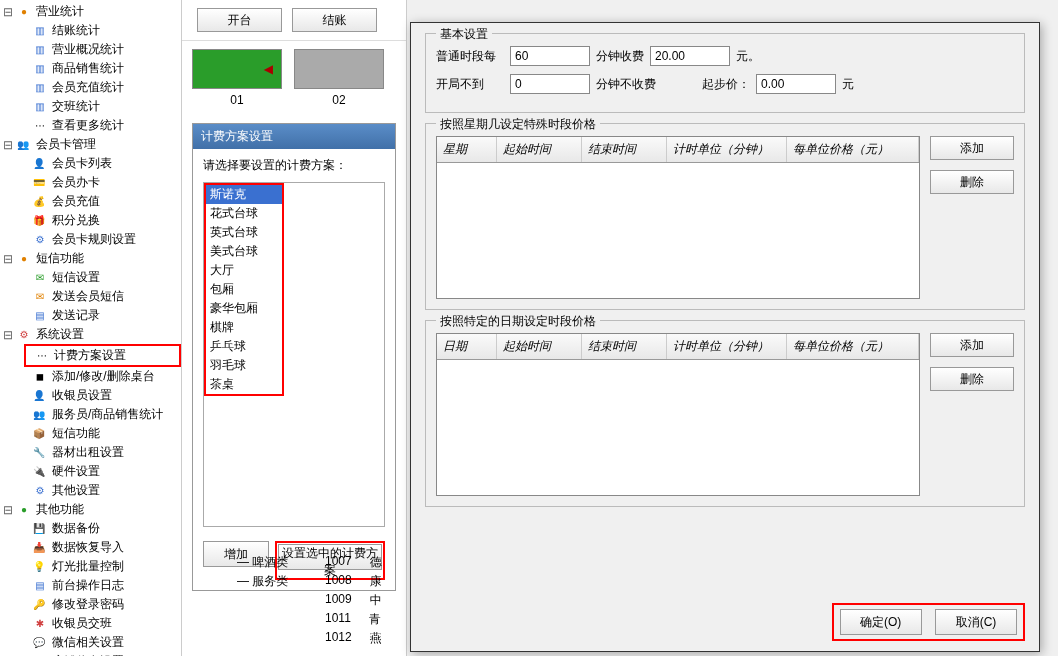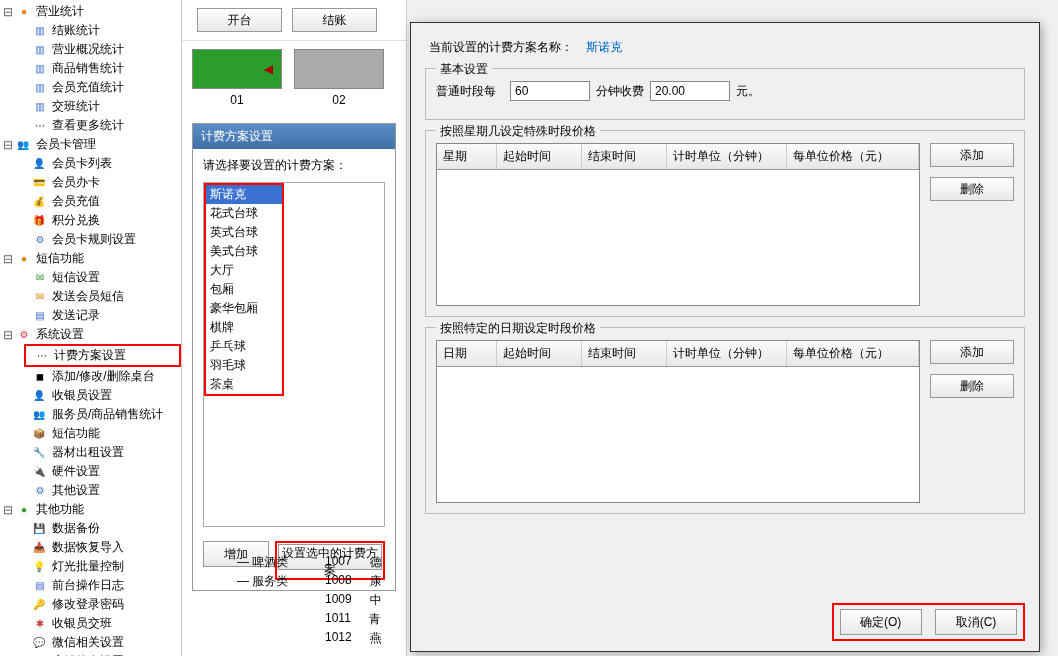--- a/index.html
+++ b/index.html
@@ -38,21 +38,21 @@
     .cur-plan { padding: 6px 4px 12px; }
     .cur-plan .blue { color: #0066cc; margin-left: 10px; }
     .fieldset { border: 1px solid #bbb; padding: 12px 10px 10px; margin-bottom: 10px; position: relative; }
     .fieldset-legend { position: absolute; top: -8px; left: 10px; background: #f0f0f0; padding: 0 4px; }
     .setting-row { display: flex; align-items: center; gap: 6px; margin-bottom: 8px; }
     .setting-row input { border: 1px solid #888; height: 20px; padding: 0 4px; width: 80px; }
     .setting-row .lbl { min-width: 68px; }
     .table-area { display: flex; gap: 10px; }
     .data-table { border: 1px solid #888; flex: 1; background: #fff; }
     .data-table .thead { display: flex; background: linear-gradient(#fafafa, #e8e8e8); border-bottom: 1px solid #999; }
-    .data-table .th { padding: 4px 6px; border-right: 1px solid #ccc; }
+    .data-table .th { padding: 4px 6px; border-right: 1px solid #ccc; font-style: italic; }
     .data-table .tbody { height: 135px; }
     .side-btns button { display: block; width: 84px; height: 24px; margin-bottom: 10px; background: linear-gradient(#fff, #e8e8e8); border: 1px solid #999; cursor: pointer; }
     .modal-footer { position: absolute; bottom: 10px; right: 14px; display: flex; gap: 12px; border-radius: 12px; }
     .modal-footer button { width: 82px; height: 26px; background: linear-gradient(#fff, #e8e8e8); border: 1px solid #999; cursor: pointer; }
     .footer-hl { border: 2px solid red; padding: 4px 6px; }
     .setbtn-hl { border: 2px solid red; padding: 1px; }
     .ico-blue { color: #3a70d0; }
     .ico-green { color: #2a9d2a; }
     .ico-orange { color: #e08000; }
     .ico-red { color: #d04040; }
@@ -275,33 +275,37 @@
     <div class="row">
         <span style="width:70px"></span>
         <span>1012</span>
         <span>燕</span>
       </div>
   </div>
 </div>
 
 <div class="modal">
   <div class="modal-body">
-    <div class="cur-plan">
-      <span>当前设置的计费方案名称：</span>
-      <span class="blue">斯诺克</span>
-    </div>
 
     <div class="fieldset">
       <div class="fieldset-legend">基本设置</div>
       <div class="setting-row">
         <span class="lbl">普通时段每</span>
         <input value="60" style="">
         <span>分钟收费</span>
         <input value="20.00" style="">
         <span>元。</span>
+      </div>
+      <div class="setting-row">
+        <span class="lbl">开局不到</span>
+        <input value="0" style="">
+        <span>分钟不收费</span>
+        <span style="margin-left:40px">起步价：</span>
+        <input value="0.00" style="">
+        <span>元</span>
       </div>
     </div>
 
     <div class="fieldset">
       <div class="fieldset-legend">按照星期几设定特殊时段价格</div>
       <div class="table-area">
         <div class="data-table">
           <div class="thead">
             <div class="th" style="width:60px">星期</div>
             <div class="th" style="width:85px">起始时间</div>

